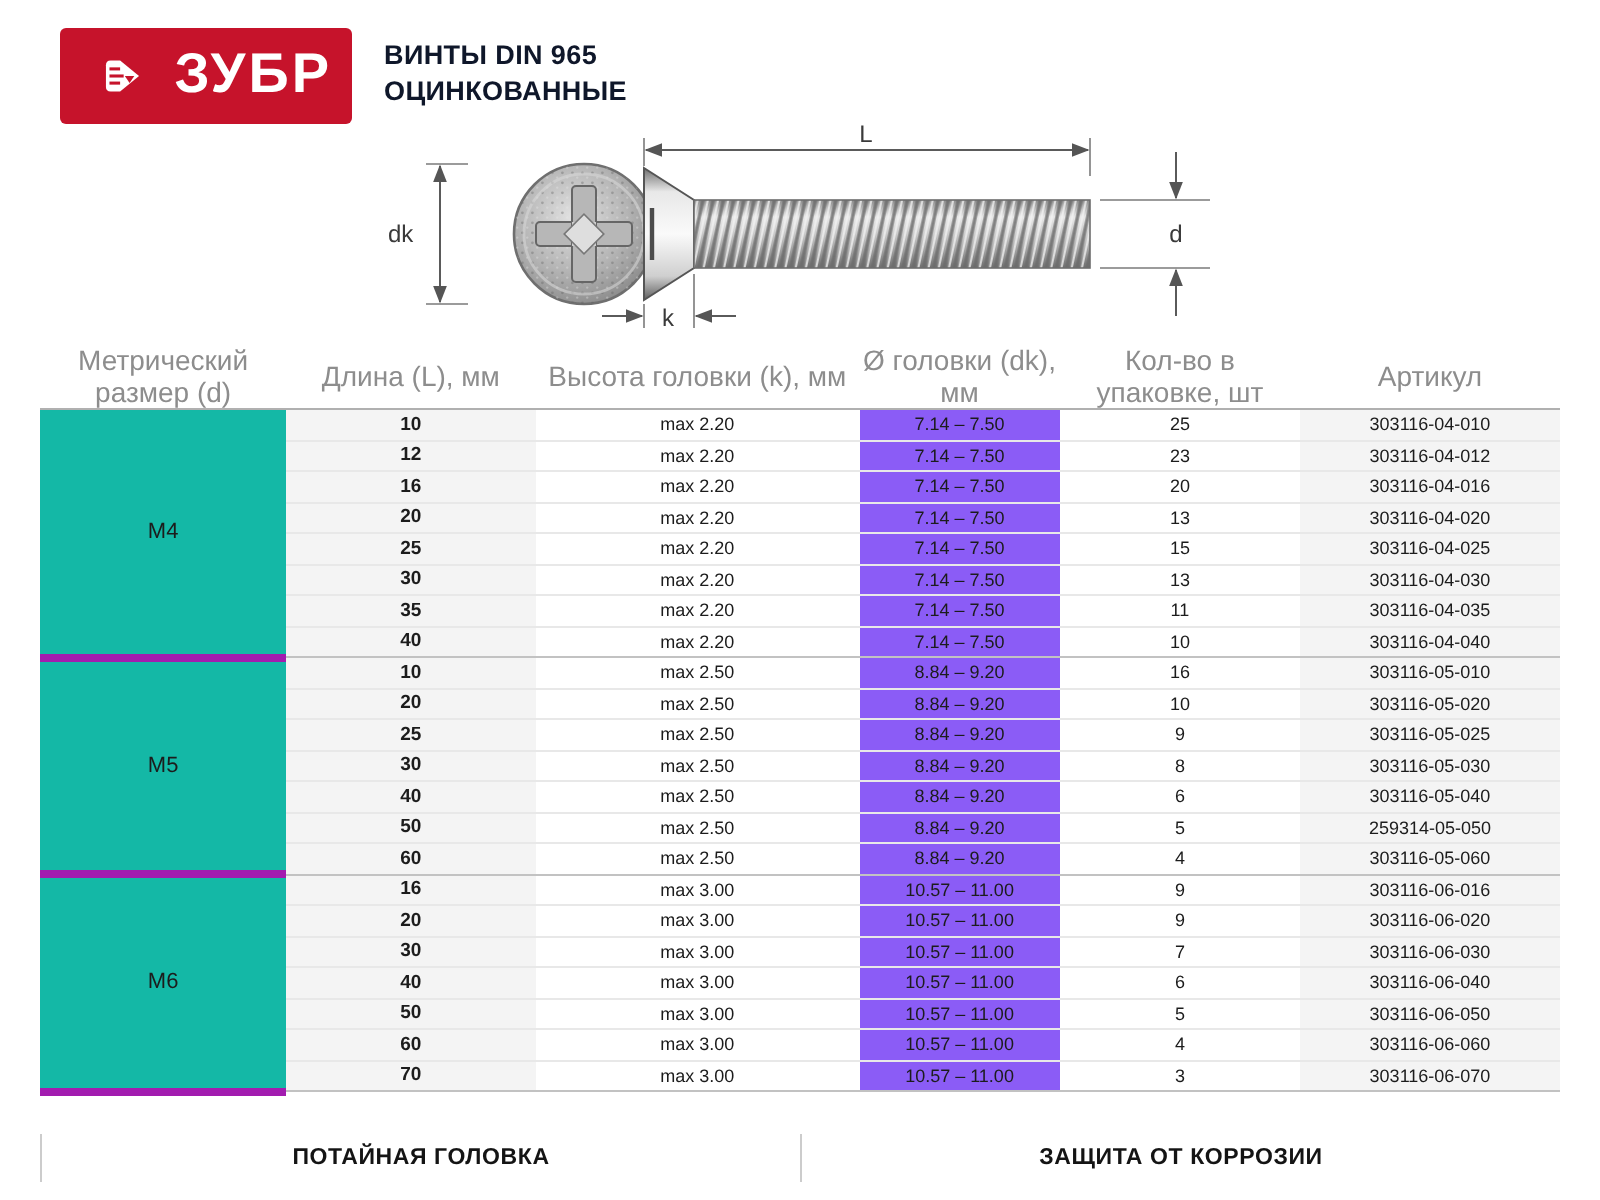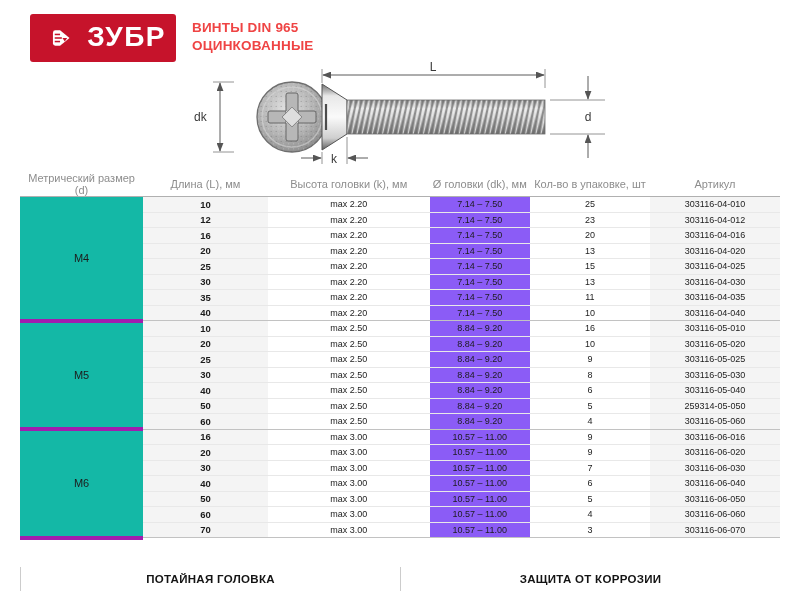--- a/index.html
+++ b/index.html
@@ -4,31 +4,31 @@
 <style>
   * { margin:0; padding:0; box-sizing:border-box; }
   html,body { width:800px; height:600px; overflow:hidden; }
   body { font-family:"Liberation Sans", sans-serif; background:#ffffff; position:relative; color:#1c1c1c; }
 
   
   .logo { position:absolute; left:30px; top:14px; width:146px; height:48px; background:#c6132b;
           border-radius:3px; display:flex; align-items:center; padding:0 10px 0 20px; gap:16px; }
   .logo-text { color:#fff; font-weight:bold; font-size:28px; letter-spacing:1.5px; line-height:1; padding-bottom:2px; }
   .titles { position:absolute; left:192px; top:19px; font-weight:bold; font-size:13.5px;
-            line-height:17.5px; color:#ef4444; letter-spacing:0.2px; }
+            line-height:17.5px; color:#0f172a; letter-spacing:0.2px; }
 
   
   .diagram { position:absolute; left:180px; top:60px; width:430px; height:110px; }
   .dim-text { font-size:12px; fill:#3a3a3a; font-family:"Liberation Sans", sans-serif; }
   .dim-line { stroke:#5a5a5a; stroke-width:1; fill:none; }
   .ext-line { stroke:#7a7a7a; stroke-width:0.8; fill:none; }
 
   
   table { position:absolute; left:20px; top:172px; width:760px; border-collapse:collapse; table-layout:fixed; }
-  th { font-weight:normal; color:#8d8d8d; font-size:11px; height:20px;
+  th { font-weight:normal; color:#8d8d8d; font-size:14px; height:20px;
        border-bottom:1px solid #b0b0b0; text-align:center; vertical-align:middle; }
   td { text-align:center; vertical-align:middle; height:15.5px; font-size:9px;
        border-bottom:1px solid #e8e8e8; color:#1c1c1c; }
   tr.group-end td { border-bottom:1px solid #c2c2c2; }
   td.c-size { font-size:11px; font-weight:normal; background:#14b8a6; border-bottom:4px solid #a21caf; }
   td.c-len  { background:#f4f4f4; font-weight:bold; font-size:9.5px; }
   td.c-dia  { background:#8b5cf6; }
   td.c-sku  { background:#f4f4f4; }
 
   

